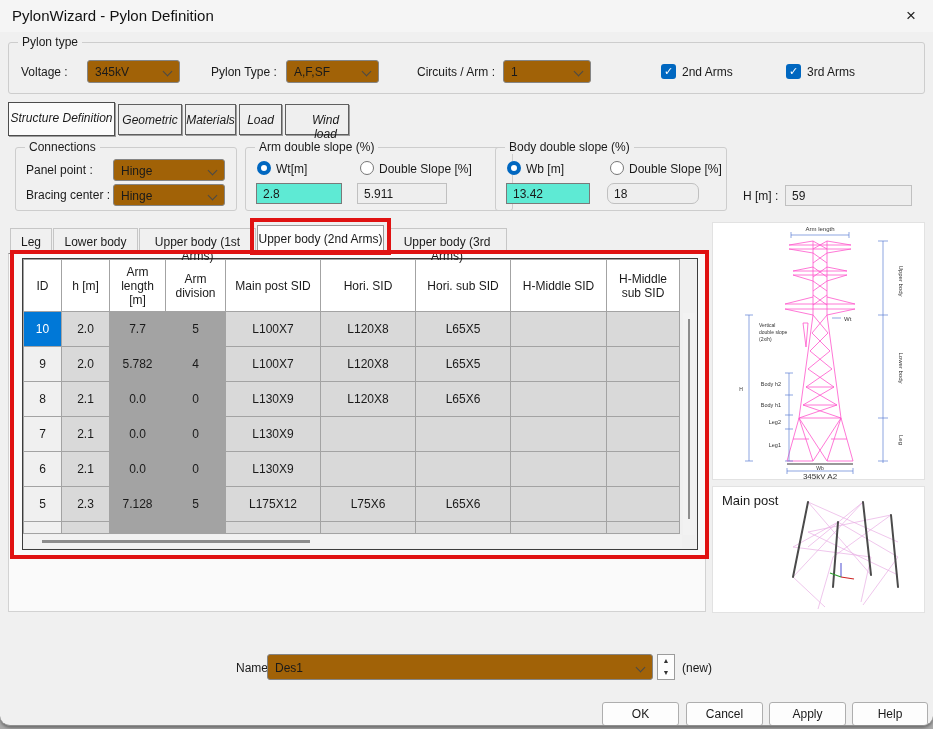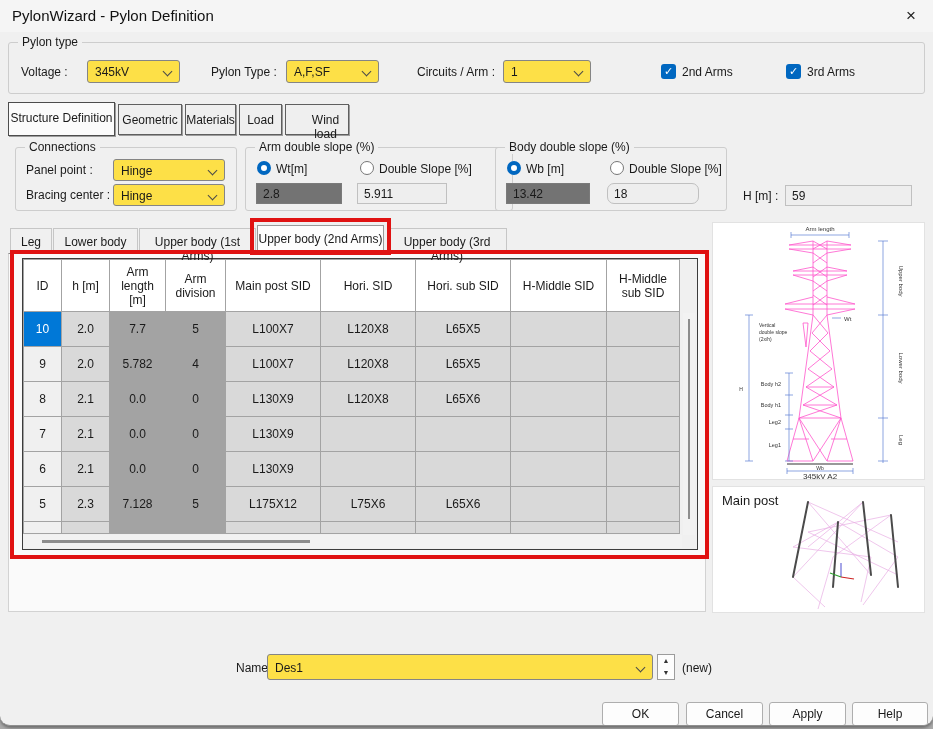--- a/index.html
+++ b/index.html
@@ -14,37 +14,37 @@
   
   .titlebar { position:absolute; left:0; top:0; width:933px; height:32px; background:#f5f5f5; }
   .titlebar .title { position:absolute; left:12px; top:7px; font-size:15px; color:#111; }
   .close-btn { position:absolute; right:8px; top:3px; width:28px; height:26px; text-align:center;
     font-size:17px; line-height:26px; color:#222; cursor:pointer; }
   
   .groupbox { position:absolute; border:1px solid #cdcdcd; border-radius:3px; }
   .groupbox > .gb-label { position:absolute; top:-8px; left:9px; background:#f0f0f0; padding:0 4px; font-size:12px; }
   .lbl { position:absolute; font-size:12px; white-space:nowrap; }
   
-  .combo { position:absolute; background:#fde047; border:1px solid #858585; border-radius:3px; height:23px;text-align:center; }
+  .combo { position:absolute; background:#a16207; border:1px solid #858585; border-radius:3px; height:23px;text-align:center; }
   .combo .val { position:absolute; left:7px; top:4px; font-size:12px; white-space:nowrap; }
   .chev { position:absolute; right:8px; top:7px; width:7px; height:7px;
     border-right:1.4px solid #4a4a4a; border-bottom:1.4px solid #4a4a4a; transform:rotate(45deg); }
   
   .field { position:absolute; height:21px; font-size:12px; padding:3px 6px; white-space:nowrap; }
-  .field.edit { background:#737373; border:1px solid #7a7a7a; }
+  .field.edit { background:#5eead4; border:1px solid #7a7a7a; }
   .field.ro   { background:#eeeeee; border:1px solid #c0c0c0; }
   
   .checkbox { position:absolute; width:15px; height:15px; background:#0067c0; border-radius:3px;
     color:#fff; font-size:11px; line-height:15px; text-align:center; }
   .radio { position:absolute; width:14px; height:14px; border-radius:50%; background:#fff; }
   .radio.on  { border:4.5px solid #0067c0; }
   .radio.off { border:1px solid #777; }
   
   .maintab { position:absolute; top:104px; height:31px; background:#efefef; border:1px solid #5f5f5f;
-    box-shadow:1px 1px 0 #9d9d9d; text-align:center; font-size:12px; padding-top:8px; cursor:pointer; }
+    box-shadow:1px 1px 0 #9d9d9d; text-align:center; font-size:12px; padding-top:8px; cursor:pointer;font-style:italic; }
   .maintab.active { background:#fbfbfb; top:102px; height:34px; border-color:#4d4d4d; }
   
   .subtab { position:absolute; top:228px; height:25px; background:#f0f0f0; border:1px solid #c6c6c6;
     border-bottom:none; text-align:center; font-size:12px; padding-top:6px; cursor:pointer; z-index:3; }
   .subtab.active { background:#fdfdfd; top:225px; height:29px; border-color:#9a9a9a; }
   
   .content-panel { position:absolute; left:8px; top:253px; width:698px; height:359px;
     background:#fafafa; border:1px solid #d2d2d2; border-top:1px solid #8a8a8a; z-index:1; }
   
   .tbl-wrap { position:absolute; left:22px; top:258px; width:676px; height:292px;

